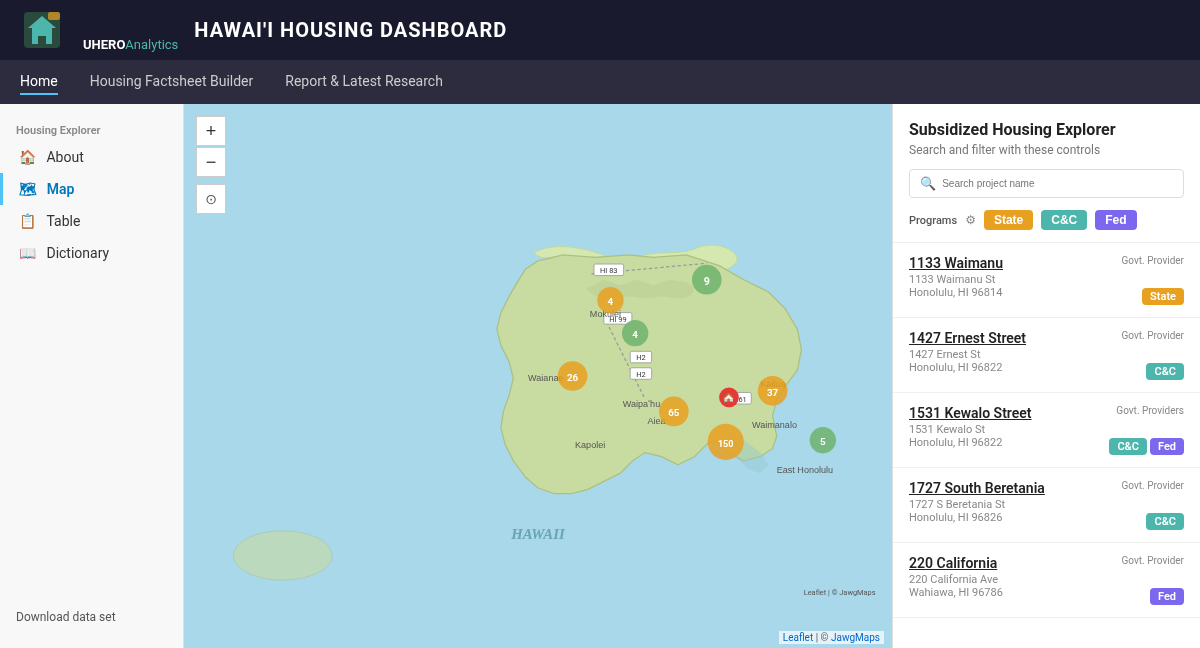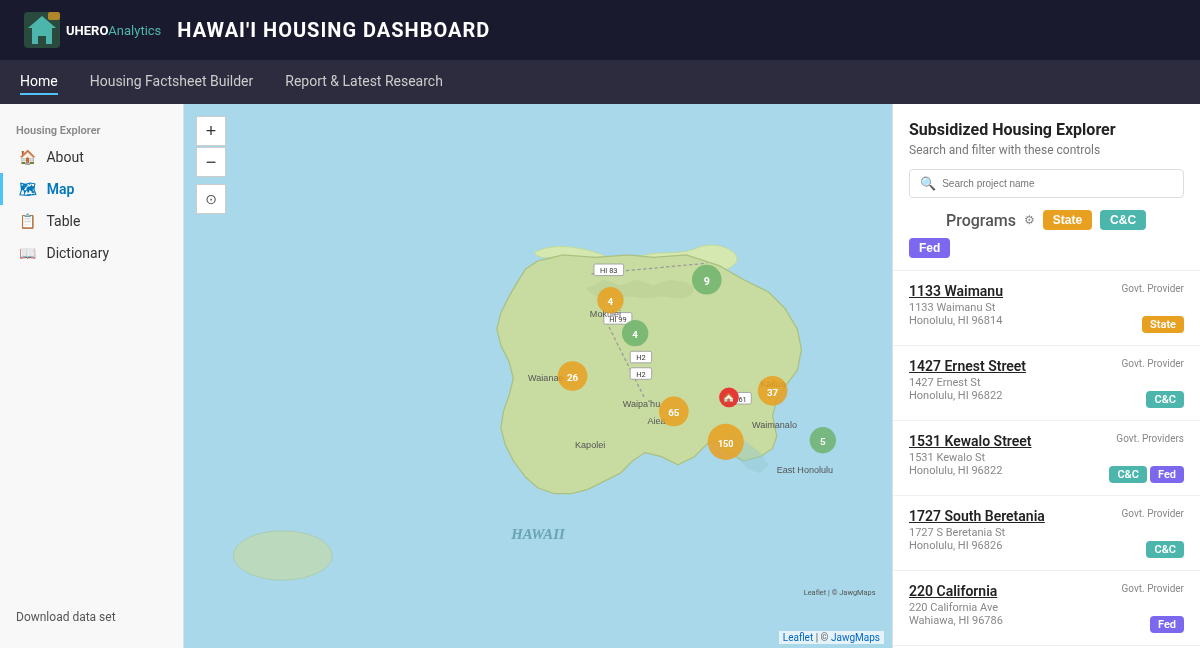--- a/index.html
+++ b/index.html
@@ -10,22 +10,22 @@
       background: #1a1a2e;
       color: white;
       display: flex;
       align-items: center;
       padding: 0 20px;
       height: 60px;
       gap: 16px;
     }
     #logo-area {
       display: flex;
-      align-items: center;
-      gap: 2px;
+      align-items: flex-end;
+      gap: 19px;
     }
     #logo-icon {
       width: 44px;
       height: 44px;
     }
     #header-title {
       font-size: 20px;
       font-weight: 700;
       letter-spacing: 1px;
       color: white;
@@ -208,24 +208,23 @@
 
     
     #programs-row {
       display: flex;
       align-items: center;
       gap: 8px;
       padding-bottom: 12px;
       flex-wrap: wrap;
     }
     #programs-label {
-      font-size: 16px;
+      font-size: 11px;
       color: #555;
       font-weight: 500;
-      margin-left: 37px;
     }
     #programs-icon { font-size: 12px; color: #888; }
     .prog-btn {
       padding: 3px 10px;
       border-radius: 4px;
       font-size: 12px;
       font-weight: 600;
       cursor: pointer;
       border: none;
       color: white;

